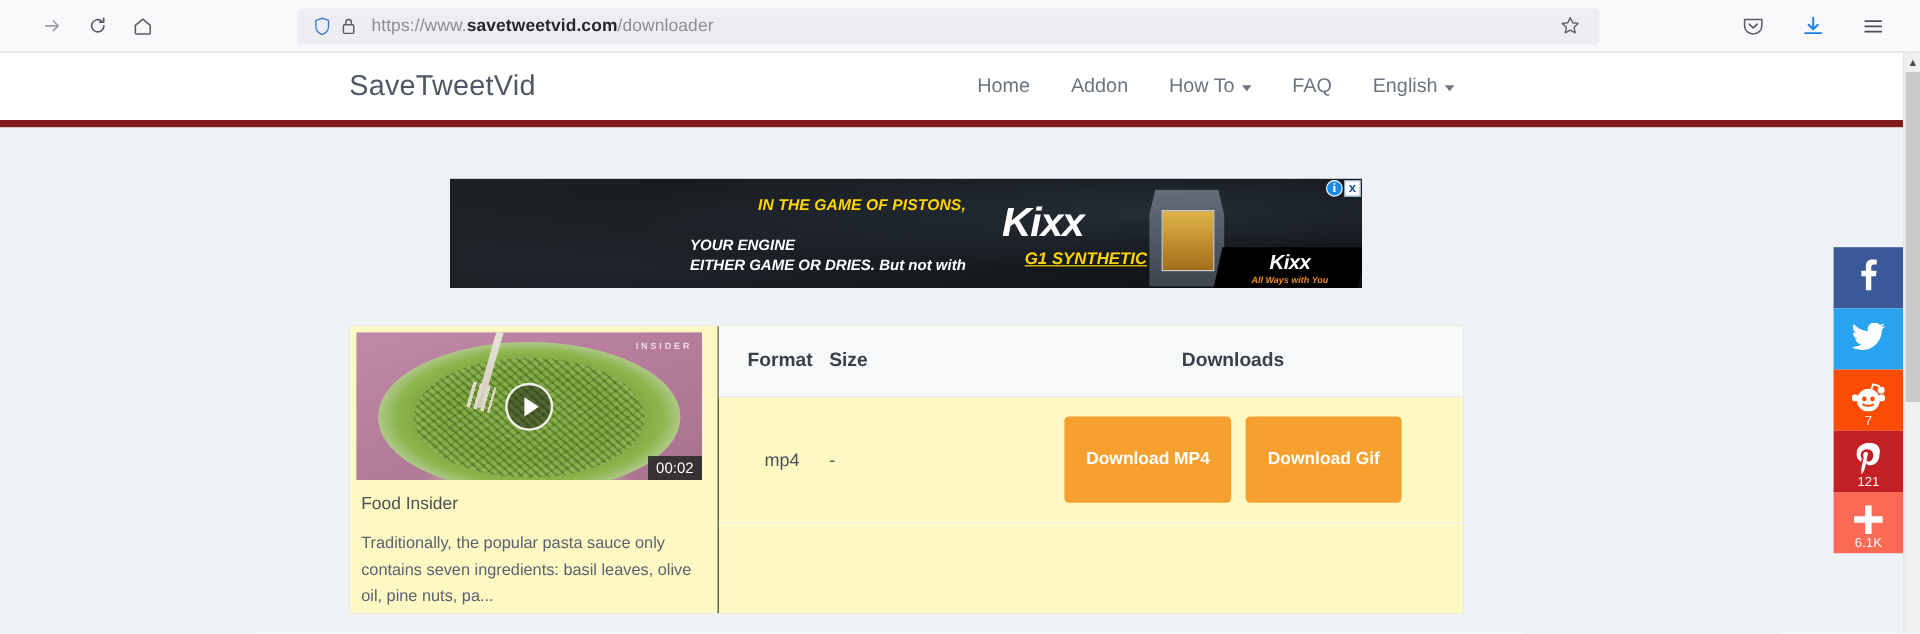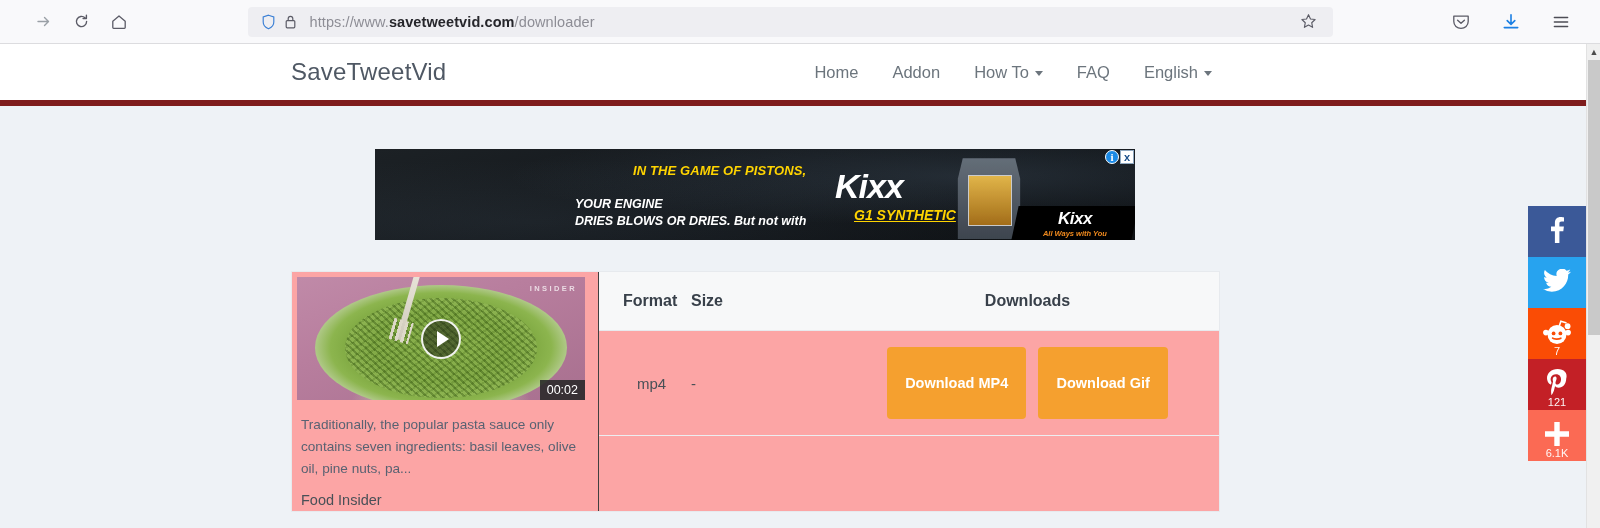--- a/index.html
+++ b/index.html
@@ -162,21 +162,21 @@
   .adc-x {
     width:14px;height:14px; background:#fff; color:#1b4f8a;
     font-size:11px; font-weight:700; line-height:12px; text-align:center;
     border:1px solid #8fa8c0; margin-left:1px;
   }
 
   
   #result-card {
     position: absolute; left: 291px; top: 227px;
     width: 929px; height: 241px;
-    background: #fca5a5;
+    background: #fef9c3;
     border: 1px solid #e7eaee;
     display: flex;
   }
   #video-col { width: 306px; padding: 5px 6px 0 5px; }
   #thumb {
     position: relative; width: 288px; height: 123px;
     background:
       radial-gradient(circle at 50% 120%, #d8e0c0 0%, #c8d2a8 18%, transparent 45%),
       linear-gradient(160deg,#c08aa8 0%,#b87e9e 38%,#a8708f 100%);
     overflow: hidden;
@@ -387,21 +387,21 @@
           <i class="caret"></i>
         </a>
     </nav>
   </div>
 
   <div id="ad-banner">
 
     <div class="ad-copy">
       <div class="ad-l1">IN THE GAME OF PISTONS,</div>
       <div class="ad-l2">YOUR ENGINE</div>
-      <div class="ad-l3"><span>DRIES BLOWS OR DRIES.</span> <em>But not with</em></div>
+      <div class="ad-l3"><span>EITHER GAME OR DRIES.</span> <em>But not with</em></div>
     </div>
 
     <div class="ad-kixx">Kixx</div>
     <div class="ad-g1">G1 SYNTHETIC</div>
     <div class="ad-bottle"></div>
 
     <div class="ad-tag">
       <div class="ad-tag-inner">
         <div class="ad-tag-k">Kixx</div>
         <div class="ad-tag-s">All Ways with You</div>
@@ -417,22 +417,22 @@
   <div id="result-card">
 
     <div id="video-col">
       <div id="thumb">
         <div id="noodles"></div>
         <div id="fork"></div>
         <div id="insider">INSIDER</div>
         <div id="play-btn"></div>
         <div id="duration">00:02</div>
       </div>
+      <div id="video-title">Food Insider</div>
       <div id="video-desc">Traditionally, the popular pasta sauce only contains seven ingredients: basil leaves, olive oil, pine nuts, pa...</div>
-      <div id="video-title">Food Insider</div>
     </div>
 
     <div id="table-col">
       <table>
         <thead>
           <tr>
             <th class="c-format">Format</th>
             <th class="c-size">Size</th>
             <th class="c-dl">Downloads</th>
           </tr>

